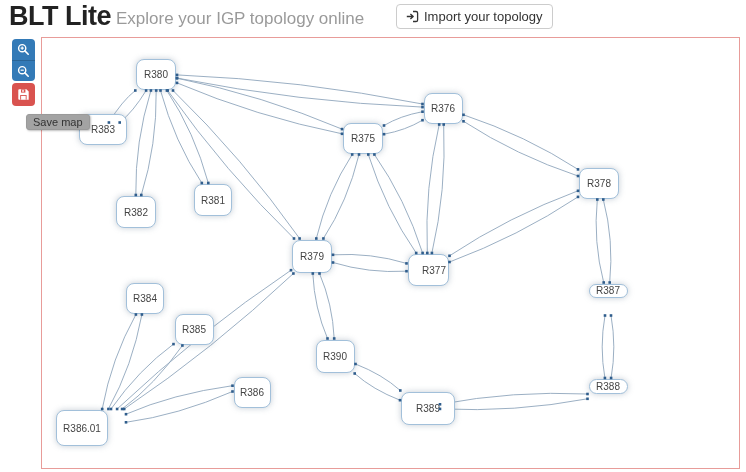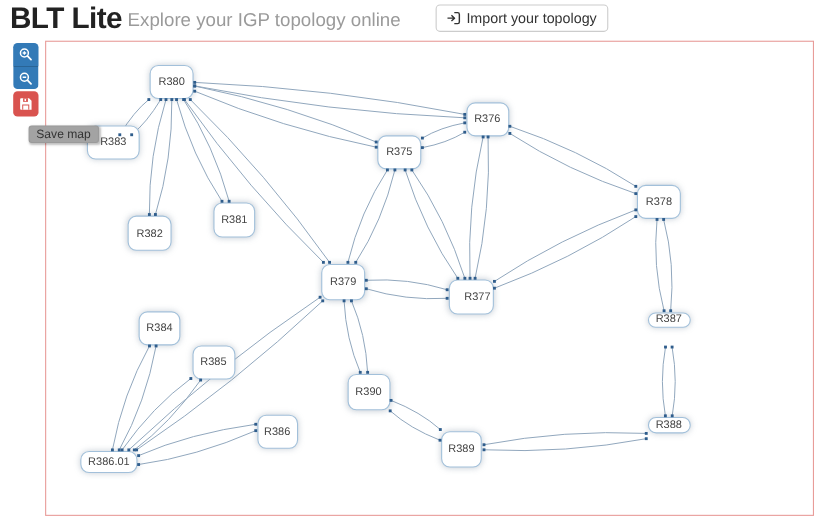--- a/index.html
+++ b/index.html
@@ -227,18 +227,18 @@
     <div class="node" style="left: 74px; top: 158px; width: 40px; height: 32px;">R382</div>
     <div class="node" style="left: 152px; top: 146px; width: 38px; height: 32px;">R381</div>
     <div class="node" style="left: 301px; top: 84.5px; width: 40px; height: 31px;">R375</div>
     <div class="node" style="left: 381.5px; top: 54.5px; width: 39px; height: 31px;">R376</div>
     <div class="node" style="left: 537px; top: 129.5px; width: 40px; height: 31px;">R378</div>
     <div class="node" style="left: 365.5px; top: 216px; width: 41px; height: 32px; padding-left: 12px;">R377</div>
     <div class="node" style="left: 250px; top: 201.5px; width: 40px; height: 33px;">R379</div>
     <div class="node" style="left: 84px; top: 244.5px; width: 38px; height: 31px;">R384</div>
     <div class="node" style="left: 132.5px; top: 275.5px; width: 39px; height: 31px;">R385</div>
     <div class="node" style="left: 191.5px; top: 339px; width: 37px; height: 31px;">R386</div>
-    <div class="node" style="left: 31px; top: 372px; width: 52px; height: 20px;">R386.01</div>
+    <div class="node" style="left: 14px; top: 372px; width: 52px; height: 36px;">R386.01</div>
     <div class="node" style="left: 273.5px; top: 301.5px; width: 39px; height: 33px;">R390</div>
-    <div class="node" style="left: 359px; top: 353.5px; width: 37px; height: 33px;">R389</div>
+    <div class="node" style="left: 359px; top: 353.5px; width: 54px; height: 33px;">R389</div>
     <div class="node" style="left: 546.5px; top: 341px; width: 39px; height: 15px;">R388</div>
     <div class="node" style="left: 546.5px; top: 245.5px; width: 39px; height: 14px;">R387</div>
   </div>
 
 </body></html>

